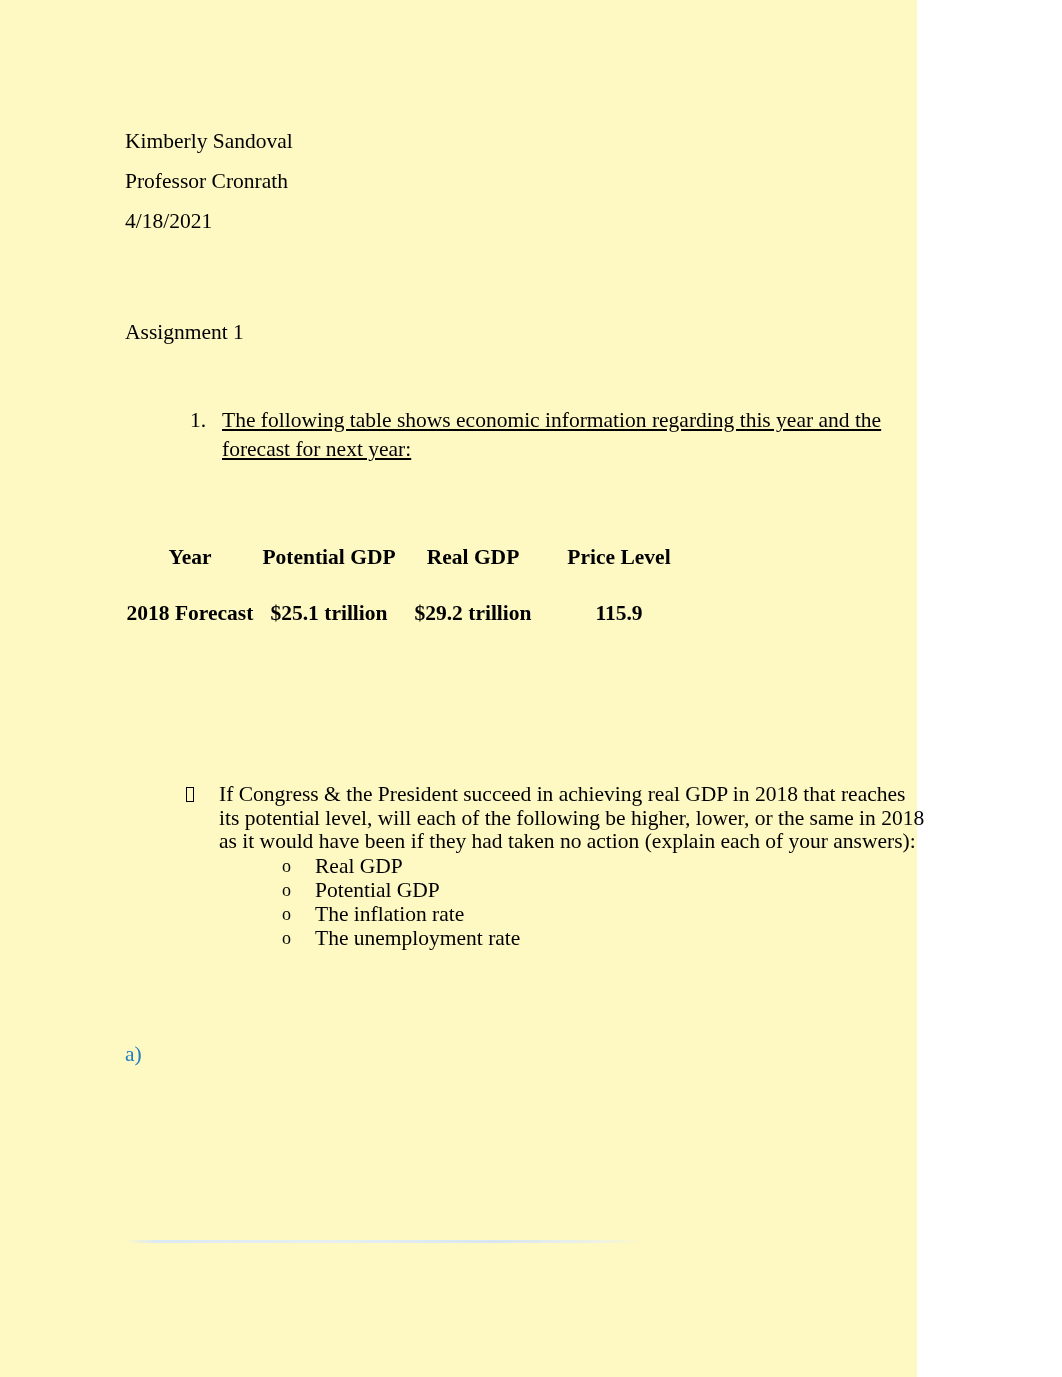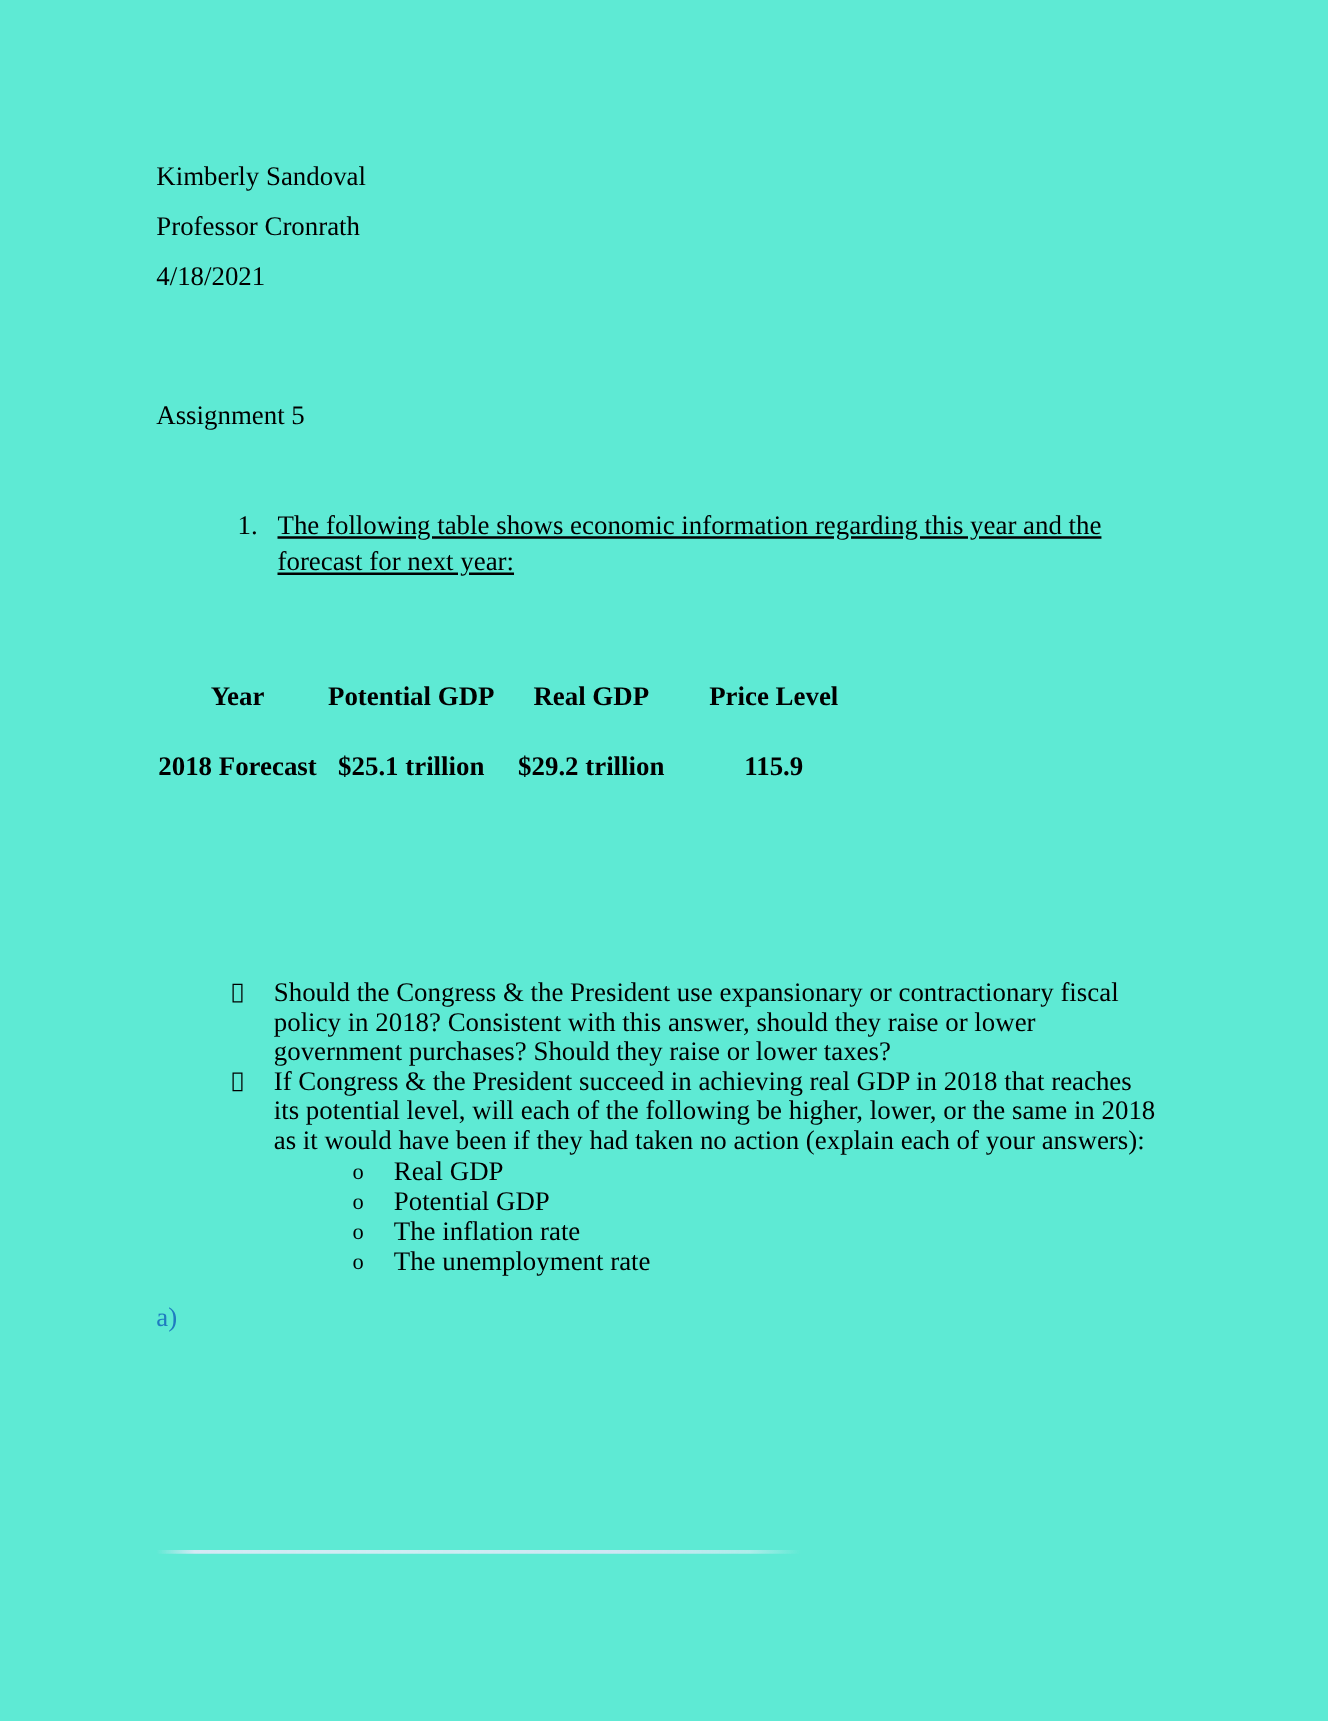--- a/index.html
+++ b/index.html
@@ -14,23 +14,23 @@
     position: relative;
     font-family: "Liberation Serif", "DejaVu Serif", serif;
     color: #000000;
     overflow: hidden;
   }
 
   .page {
     position: absolute;
     left: 0;
     top: 0;
-    width: 1062px;
+    width: 917px;
     height: 1377px;
-    background: #5eead4;
+    background: #fef9c3;
   }
 
   
   .doc-header {
     position: absolute;
     left: 125px;
     top: 121px;
     width: 700px;
   }
   .doc-header .hline {
@@ -183,21 +183,21 @@
 <body style="background: rgb(255, 255, 255);">
 
 <div class="page">
 
   <div class="doc-header">
     <div class="hline">Kimberly Sandoval</div>
     <div class="hline">Professor Cronrath</div>
     <div class="hline">4/18/2021</div>
   </div>
 
-  <div class="assignment-title">Assignment 5</div>
+  <div class="assignment-title">Assignment 1</div>
 
   <div class="question-list">
     <div class="q-item">
       <div class="q-marker">1.</div>
       <div class="q-text">The following table shows economic information regarding this year and the forecast for next year:</div>
     </div>
   </div>
 
   <table class="data-table">
     <thead>
@@ -213,31 +213,25 @@
         <td>2018 Forecast</td>
         <td>$25.1 trillion</td>
         <td>$29.2 trillion</td>
         <td>115.9</td>
       </tr>
     </tbody>
   </table>
 
   <div class="bullet-list">
 
+
     <div class="b-item">
       <div class="b-marker">
         <span class="tofu"></span>
       </div>
-      <div class="b-text">Should the Congress &amp; the President use expansionary or contractionary fiscal policy in 2018? Consistent with this answer, should they raise or lower government purchases? Should they raise or lower taxes?</div>
-    </div>
-
-    <div class="b-item">
-      <div class="b-marker">
-        <span class="tofu"></span>
-      </div>
       <div class="b-text">If Congress &amp; the President succeed in achieving real GDP in 2018 that reaches its potential level, will each of the following be higher, lower, or the same in 2018 as it would have been if they had taken no action (explain each of your answers):</div>
     </div>
 
     <div class="sub-list">
       <div class="s-item">
         <div class="s-marker">o</div>
         <div class="s-text">Real GDP</div>
       </div>
       <div class="s-item">
         <div class="s-marker">o</div>

